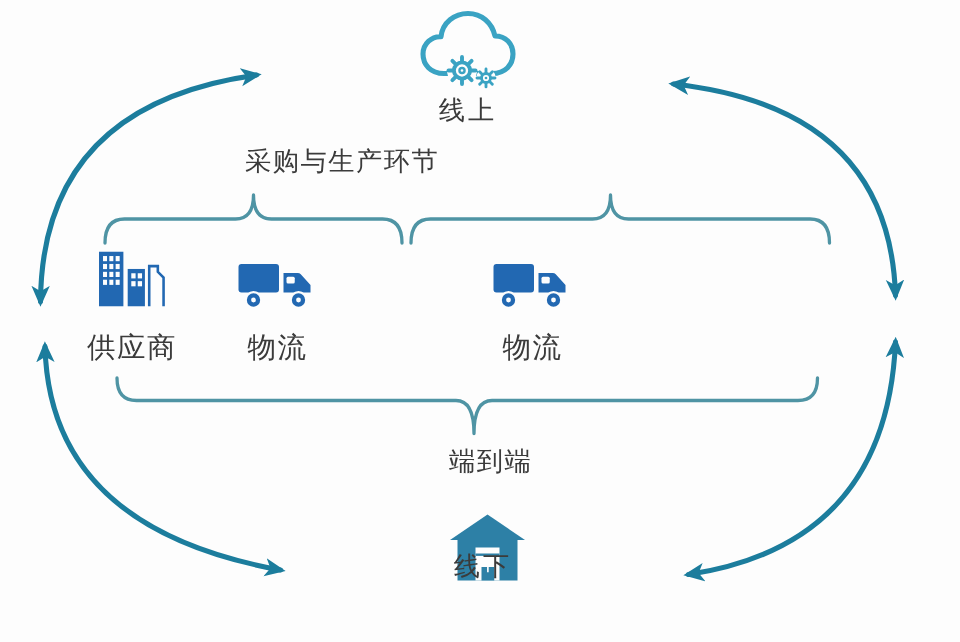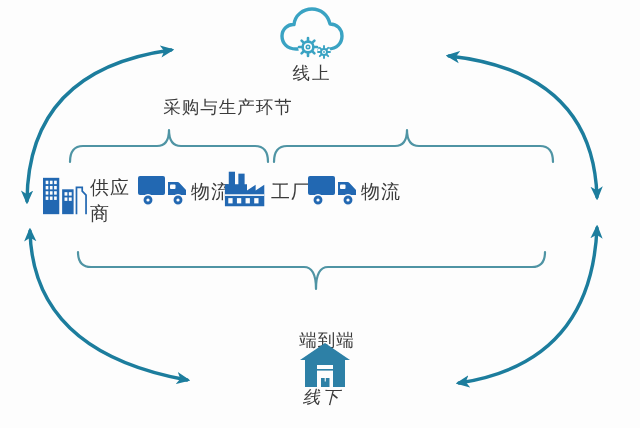--- a/index.html
+++ b/index.html
@@ -11,21 +11,21 @@
   }
   .layer{position:absolute; left:0; top:0; width:640px; height:428px;}
   .ctext{
     position:absolute; transform:translateX(-50%);
     white-space:nowrap; color:var(--text); 
   }
   .section-title{font-size:17.5px; letter-spacing:1px;}
   .endpoint-label{font-size:17.5px; letter-spacing:2px;}
   .node{
     position:absolute; top:164px; width:96px;
-    display:flex; flex-direction:row; align-items:center;
+    display:flex; flex-direction:column; align-items:center;
   }
   .icon-box{height:44px; display:flex; align-items:flex-end; justify-content:center;}
   .node-label{
     margin-top:11px; font-size:19px; color:var(--text); letter-spacing:1px;
   }
   .arc{stroke:var(--arrow); stroke-width:3.4; fill:none; stroke-linecap:round;}
   .brace{stroke:var(--brace); stroke-width:2.2; fill:none; stroke-linecap:round; stroke-linejoin:round;}
   .cloud-stroke{stroke:var(--cloud); fill:#fdfdfd;}
   .gear-line{stroke:var(--cloud); stroke-linecap:round;}
 </style>
@@ -83,21 +83,21 @@
         <line x1="45" y1="43.6" x2="45" y2="41"></line>
         <line x1="47.4" y1="44.6" x2="49.2" y2="42.8"></line>
       </g>
       <circle cx="45" cy="47" r="3" fill="#fdfdfd" stroke="#3aa3c3" stroke-width="1.9"></circle>
       <circle cx="45" cy="47" r="0.9" fill="#3aa3c3"></circle>
     </g>
   </svg>
   <div class="ctext endpoint-label" style="left:312px; top:61px;">线上</div>
 
   <div class="ctext section-title" style="left:196px; top:95px;margin-left:32px;">采购与生产环节</div>
-  <div class="ctext section-title" style="left:327px; top:295px;margin-top:33px;">端到端</div>
+  <div class="ctext section-title" style="left:327px; top:295px;">端到端</div>
 
   <div class="node" style="left:40px;">
     <div class="icon-box">
       <svg width="50" height="44" viewBox="0 0 52 46">
         <polyline points="38,42 38,14 44,14 44,18 48,22 48,42" fill="none" stroke="var(--icon_blue)" stroke-width="1.8"></polyline>
         <rect x="3" y="4" width="17" height="38" fill="var(--icon_blue)"></rect>
         <g fill="#fdfdfd">
           <rect x="5.8" y="7" width="2.8" height="3.6"></rect>
             <rect x="10.2" y="7" width="2.8" height="3.6"></rect>
             <rect x="14.6" y="7" width="2.8" height="3.6"></rect>
@@ -131,37 +131,20 @@
         <rect x="33" y="12.5" width="5.5" height="4.5" rx="1" fill="#fdfdfd"></rect>
         <circle cx="11" cy="28" r="5.2" fill="var(--icon_blue)" stroke="#fdfdfd" stroke-width="1.5"></circle>
         <circle cx="41" cy="28" r="5.2" fill="var(--icon_blue)" stroke="#fdfdfd" stroke-width="1.5"></circle>
         <circle cx="11" cy="28" r="1.6" fill="#fdfdfd"></circle>
         <circle cx="41" cy="28" r="1.6" fill="#fdfdfd"></circle>
       </svg>
     </div>
     <div class="node-label">物流</div>
   </div>
 
-  <div class="node" style="left:223px;">
-    <div class="icon-box">
-      <svg width="48" height="38" viewBox="0 0 50 38">
-        <rect x="6" y="1" width="6.5" height="14" fill="var(--icon_blue)"></rect>
-        <rect x="16" y="3" width="6.5" height="12" fill="var(--icon_blue)"></rect>
-        <polygon points="2,37 2,14 25,14 25,20.5 34,14.5 34,20.5 43,14.5 43,37" fill="var(--icon_blue)"></polygon>
-        <rect x="2" y="24.5" width="41" height="1.7" fill="#fdfdfd"></rect>
-        <g fill="#fdfdfd">
-          <rect x="5.5" y="28.5" width="4.5" height="5.5"></rect>
-          <rect x="14.5" y="28.5" width="4.5" height="5.5"></rect>
-          <rect x="23.5" y="28.5" width="4.5" height="5.5"></rect>
-          <rect x="32.5" y="28.5" width="4.5" height="5.5"></rect>
-        </g>
-      </svg>
-    </div>
-    <div class="node-label">工厂</div>
-  </div>
 
   <div class="node" style="left:307px;">
     <div class="icon-box">
       <svg width="54" height="36" viewBox="0 0 54 36">
         <rect x="1" y="4" width="27" height="19" rx="2" fill="var(--icon_blue)"></rect>
         <path d="M31 10 h9.5 q1.2 0 2 .9 l6.5 7.1 v5 h-18 z" fill="var(--icon_blue)"></path>
         <rect x="33" y="12.5" width="5.5" height="4.5" rx="1" fill="#fdfdfd"></rect>
         <circle cx="11" cy="28" r="5.2" fill="var(--icon_blue)" stroke="#fdfdfd" stroke-width="1.5"></circle>
         <circle cx="41" cy="28" r="5.2" fill="var(--icon_blue)" stroke="#fdfdfd" stroke-width="1.5"></circle>
         <circle cx="11" cy="28" r="1.6" fill="#fdfdfd"></circle>
@@ -174,15 +157,15 @@
 
 
   <svg style="position:absolute; left:300px; top:340px;" width="50" height="50" viewBox="0 0 50 50">
     <polygon points="0,20 25,3 50,20" fill="var(--warehouse)"></polygon>
     <rect x="5" y="18" width="40" height="29" fill="var(--warehouse)"></rect>
     <rect x="17" y="25" width="16" height="22" fill="#fdfdfd"></rect>
     <rect x="17" y="29" width="16" height="1.6" fill="var(--warehouse)"></rect>
     <rect x="21" y="38" width="8.5" height="9" fill="var(--warehouse)"></rect>
     <rect x="24.7" y="38" width="1.1" height="3.5" fill="#fdfdfd"></rect>
   </svg>
-  <div class="ctext endpoint-label" style="left:322px; top:385px;font-style:italic;">线下</div>
+  <div class="ctext endpoint-label" style="left:322px; top:365px;">线下</div>
 
 </div>
 
 </body></html>

